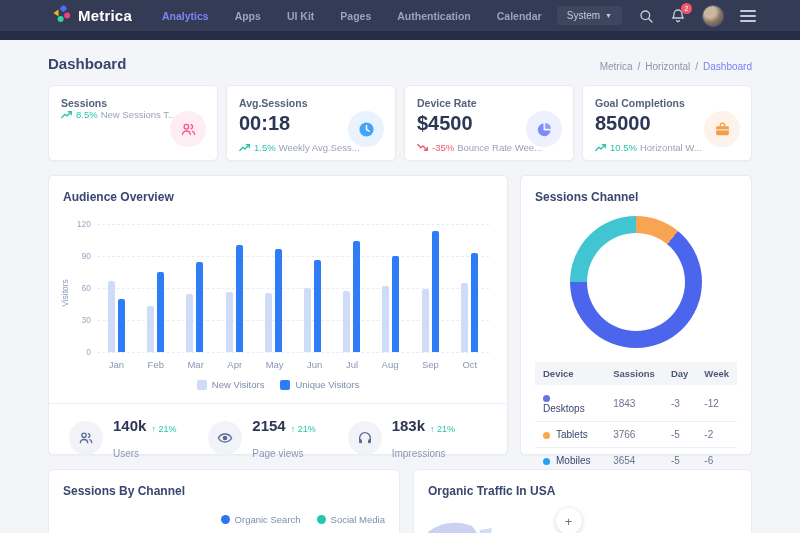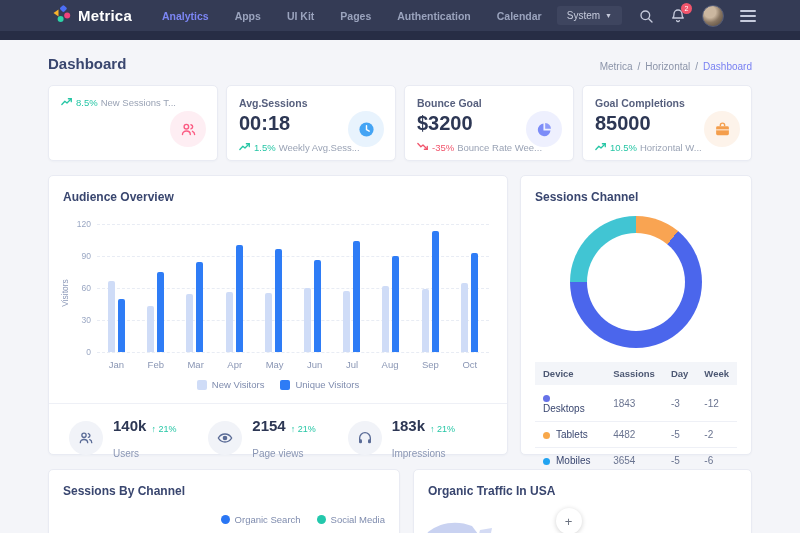--- a/index.html
+++ b/index.html
@@ -40,21 +40,21 @@
   .card-title { font-size:12px; font-weight:bold; color:#39466f; }
 
   
   .stats-grid { margin:13px 48px 0; display:grid; grid-template-columns:repeat(4,1fr); gap:8px; }
   .stat-card { position:relative; padding:11px 12px 12px; height:76px; }
   .stat-title { font-size:10.5px; font-weight:bold; color:#565f7d; }
   .stat-value { font-size:20px; font-weight:bold; color:#2d3754; margin:3px 0 7px; }
   .stat-icon-circle { position:absolute; right:11px; top:25px; width:36px; height:36px; border-radius:50%;
     display:flex; align-items:center; justify-content:center; }
   .stat-icon-circle svg { width:17px; height:17px; }
-  .stat-foot { display:flex; gap:3px; font-size:9.5px; color:#9aa3b5; white-space:nowrap; }
+  .stat-foot { display:flex; align-items:center; gap:3px; font-size:9.5px; color:#9aa3b5; white-space:nowrap; }
   .trend-ico { display:inline-flex; }
   .trend-ico svg { width:12px; height:9px; }
 
   
   .main-grid { margin:14px 48px 0; display:grid; grid-template-columns:1fr 232px; gap:12px; }
   .audience-card { padding:14px; height:280px; }
   .chart-area { position:relative; height:128px; margin-top:20px; }
   .gridline { position:absolute; left:34px; right:4px; border-top:1px dashed #e8ecf4; }
   .ytick { position:absolute; left:0; width:28px; text-align:right; font-size:8.5px; color:#9aa7c3; transform:translateY(-50%); }
   .ylabel { position:absolute; left:-12px; top:50%; transform:rotate(-90deg) translateX(0); transform-origin:center;
@@ -157,20 +157,21 @@
     <span class="crumb">Metrica</span>
     <span>/</span>
     <span class="crumb">Horizontal</span>
     <span>/</span>
     <span class="crumb active">Dashboard</span>
   </div>
 </div>
 
 <div class="stats-grid">
   <div class="card stat-card">
+    <div class="stat-title">Sessions</div>
     <div class="stat-icon-circle" style="background: rgb(254, 238, 243); color: rgb(251, 92, 131);">
       <svg viewBox="0 0 24 24" fill="none" stroke="currentColor" stroke-width="2" stroke-linecap="round">
         <circle cx="9" cy="8" r="3.2"></circle>
           <path d="M3.5 19c0-3 2.6-4.8 5.5-4.8s5.5 1.8 5.5 4.8"></path>
         <path d="M15.5 5.3c1.4.4 2.4 1.5 2.4 2.9s-1 2.5-2.4 2.9"></path>
           <path d="M17.6 14.6c1.9.7 3 2.1 3 4.4"></path>
       </svg>
     </div>
     <div class="stat-foot">
       <span class="trend-ico trend-slot" style="color: rgb(38, 198, 165);">
@@ -199,22 +200,22 @@
             <path d="M1 8.5l3.5-3.8 2.5 2L12 1.8"></path>
             <path d="M8.6 1.8H12v3.4"></path>
           </svg>
         </span>
       <span class="trend-val" style="color: rgb(38, 198, 165);">1.5%</span>
       <span>Weekly Avg.Sess...</span>
     </div>
   </div>
 
   <div class="card stat-card">
-    <div class="stat-title">Bounce Goal</div>
-    <div class="stat-value">$3200</div>
+    <div class="stat-title">Device Rate</div>
+    <div class="stat-value">$4500</div>
     <div class="stat-icon-circle" style="background: rgb(238, 240, 254); color: rgb(124, 140, 248);">
       <svg viewBox="0 0 24 24" fill="currentColor">
         <path d="M10.5 3.5A9 9 0 1 0 20.5 13.5h-10z"></path>
         <path d="M13 2.8v8.2h8.2A9 9 0 0 0 13 2.8z" opacity="0.85"></path>
       </svg>
     </div>
     <div class="stat-foot">
       <span class="trend-ico trend-slot" style="color: rgb(241, 85, 108);">
           <svg viewBox="0 0 14 10" fill="none" stroke="currentColor" stroke-width="1.5" stroke-linecap="round" stroke-linejoin="round">
             <path d="M1 1.5l3.5 3.8 2.5-2L12 8.2"></path>
@@ -407,21 +408,21 @@
       </thead>
       <tbody>
         <tr>
           <td><span class="dev-dot dot-0" style="background: rgb(102, 114, 232);"></span><span class="dev-name">Desktops</span></td>
           <td>1843</td>
           <td>-3</td>
           <td>-12</td>
         </tr>
         <tr>
           <td><span class="dev-dot dot-1" style="background: rgb(248, 168, 75);"></span><span class="dev-name">Tablets</span></td>
-          <td>4482</td>
+          <td>3766</td>
           <td>-5</td>
           <td>-2</td>
         </tr>
         <tr>
           <td><span class="dev-dot dot-2" style="background: rgb(33, 163, 241);"></span><span class="dev-name">Mobiles</span></td>
           <td>3654</td>
           <td>-5</td>
           <td>-6</td>
         </tr>
       </tbody>

